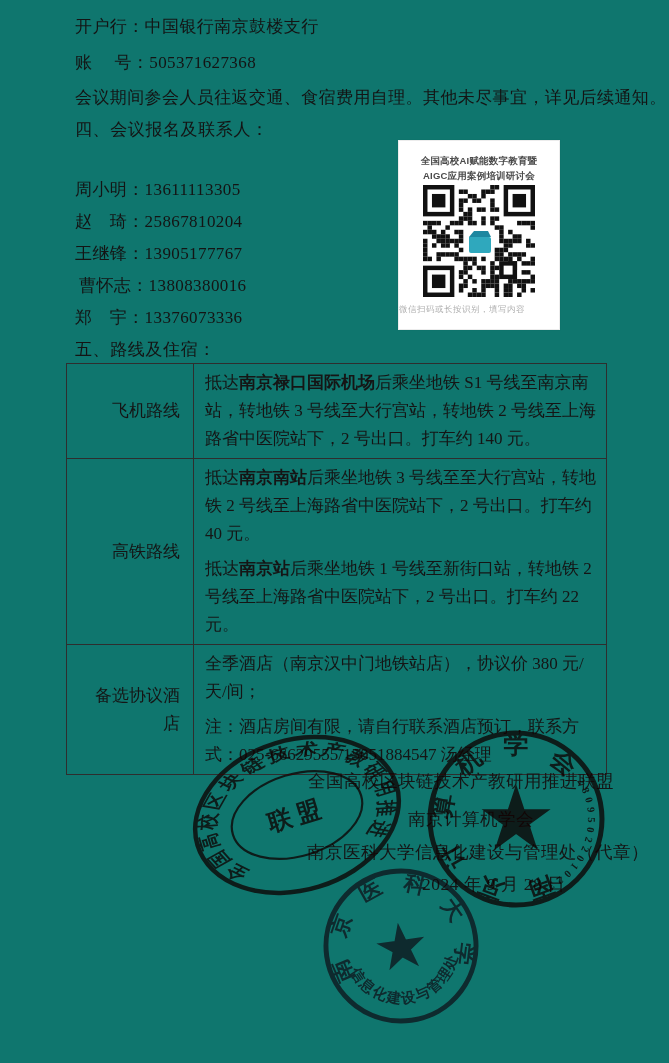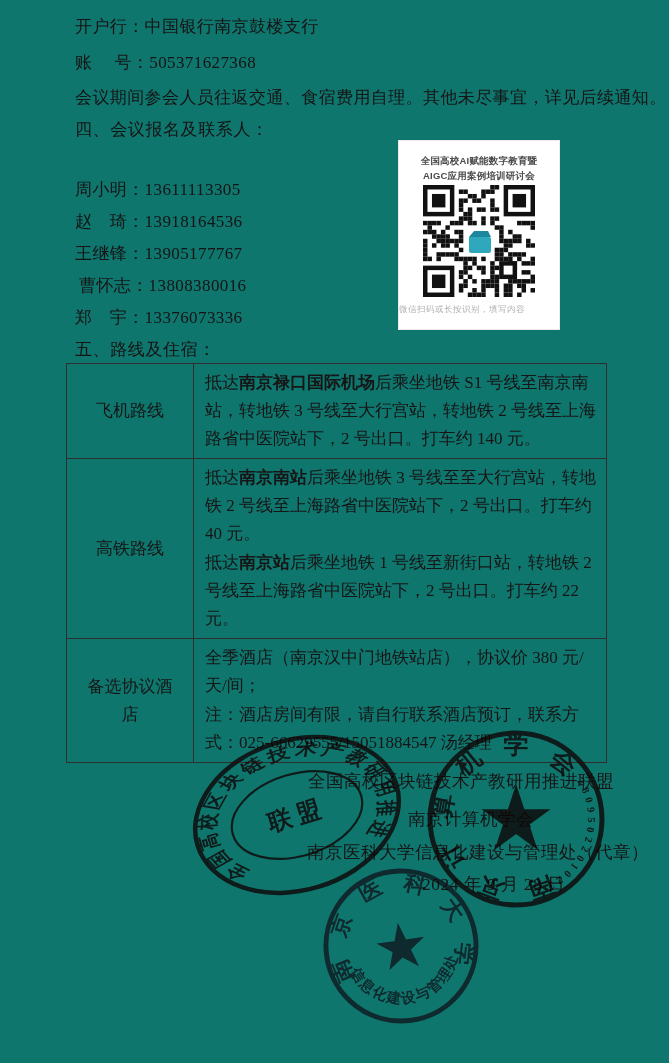--- a/index.html
+++ b/index.html
@@ -3,23 +3,23 @@
 <meta charset="utf-8">
 <style>
   html,body{margin:0;padding:0;background:#888;}
   .page{position:relative;width:669px;height:1063px;margin:0 auto;background:#0f766e;overflow:hidden;
         font-family:"Liberation Serif","DejaVu Serif",serif;color:#141414;}
   .tline{position:absolute;font-size:17px;line-height:20px;white-space:nowrap;letter-spacing:.4px;}
   .sec{letter-spacing:.6px;}
   
   .route-table{position:absolute;left:66px;top:363px;width:541px;border-collapse:collapse;table-layout:fixed;}
   .route-table td{border:1.7px solid #2e2e2e;font-size:17px;line-height:28px;color:#151515;vertical-align:middle;}
-  .route-table td.hdr{width:100px;text-align:center;padding:2px 13px;}
+  .route-table td.hdr{width:100px;text-align:right;padding:2px 13px;}
   .route-table td.cnt{padding:5px 6px 5px 11px;}
-  .para+.para{margin-top:1px;}
+  .para+.para{margin-top:7px;}
   .para b{font-weight:700;}
   tr.r1{height:88px;} tr.r2{height:125px;} tr.r3{height:96px;}
   
   .qr-card{position:absolute;left:398px;top:140px;width:160px;height:188px;background:#fff;
            border:1px solid #ececec;box-shadow:0 0 2px rgba(0,0,0,.05);
            font-family:"Liberation Sans","DejaVu Sans",sans-serif;}
   .qr-title{margin:13px 10px 0 10px;font-size:9.5px;font-weight:700;color:#4a4a4a;line-height:1.55;text-align:center;letter-spacing:.2px;}
   .qr-box{position:absolute;left:24px;top:44px;width:112px;height:112px;}
   .qr-caption{position:absolute;left:0;right:0;bottom:13px;font-size:8.5px;color:#b0b0b0;letter-spacing:.5px;}
   
@@ -32,21 +32,21 @@
 <body>
 
 <div class="page">
 
   <div class="tline" style="left:75px;top:17px">开户行：中国银行南京鼓楼支行</div>
   <div class="tline" style="left:75px;top:53px">账　 号：505371627368</div>
   <div class="tline" style="left:75px;top:88px">会议期间参会人员往返交通、食宿费用自理。其他未尽事宜，详见后续通知。</div>
   <div class="tline sec" style="left:75px;top:120px">四、会议报名及联系人：</div>
 
   <div class="tline" style="left:75px;top:180px">周小明：13611113305</div>
-  <div class="tline" style="left:75px;top:212px">赵　琦：13918164536</div>
+  <div class="tline" style="left:75px;top:212px">赵　琦：25867810204</div>
   <div class="tline" style="left:75px;top:244px">王继锋：13905177767</div>
   <div class="tline" style="left:79px;top:276px">曹怀志：13808380016</div>
   <div class="tline" style="left:75px;top:308px">郑　宇：13376073336</div>
 
   <div class="tline sec" style="left:75px;top:340px">五、路线及住宿：</div>
 
   <div class="qr-card">
     <div class="qr-title">全国高校AI赋能数字教育暨AIGC应用案例培训研讨会</div>
     <svg class="qr-box" id="qr-svg" viewBox="0 0 112 112">
         <rect x="67.2" y="0" width="4.48" height="4.48" fill="#111"></rect>

